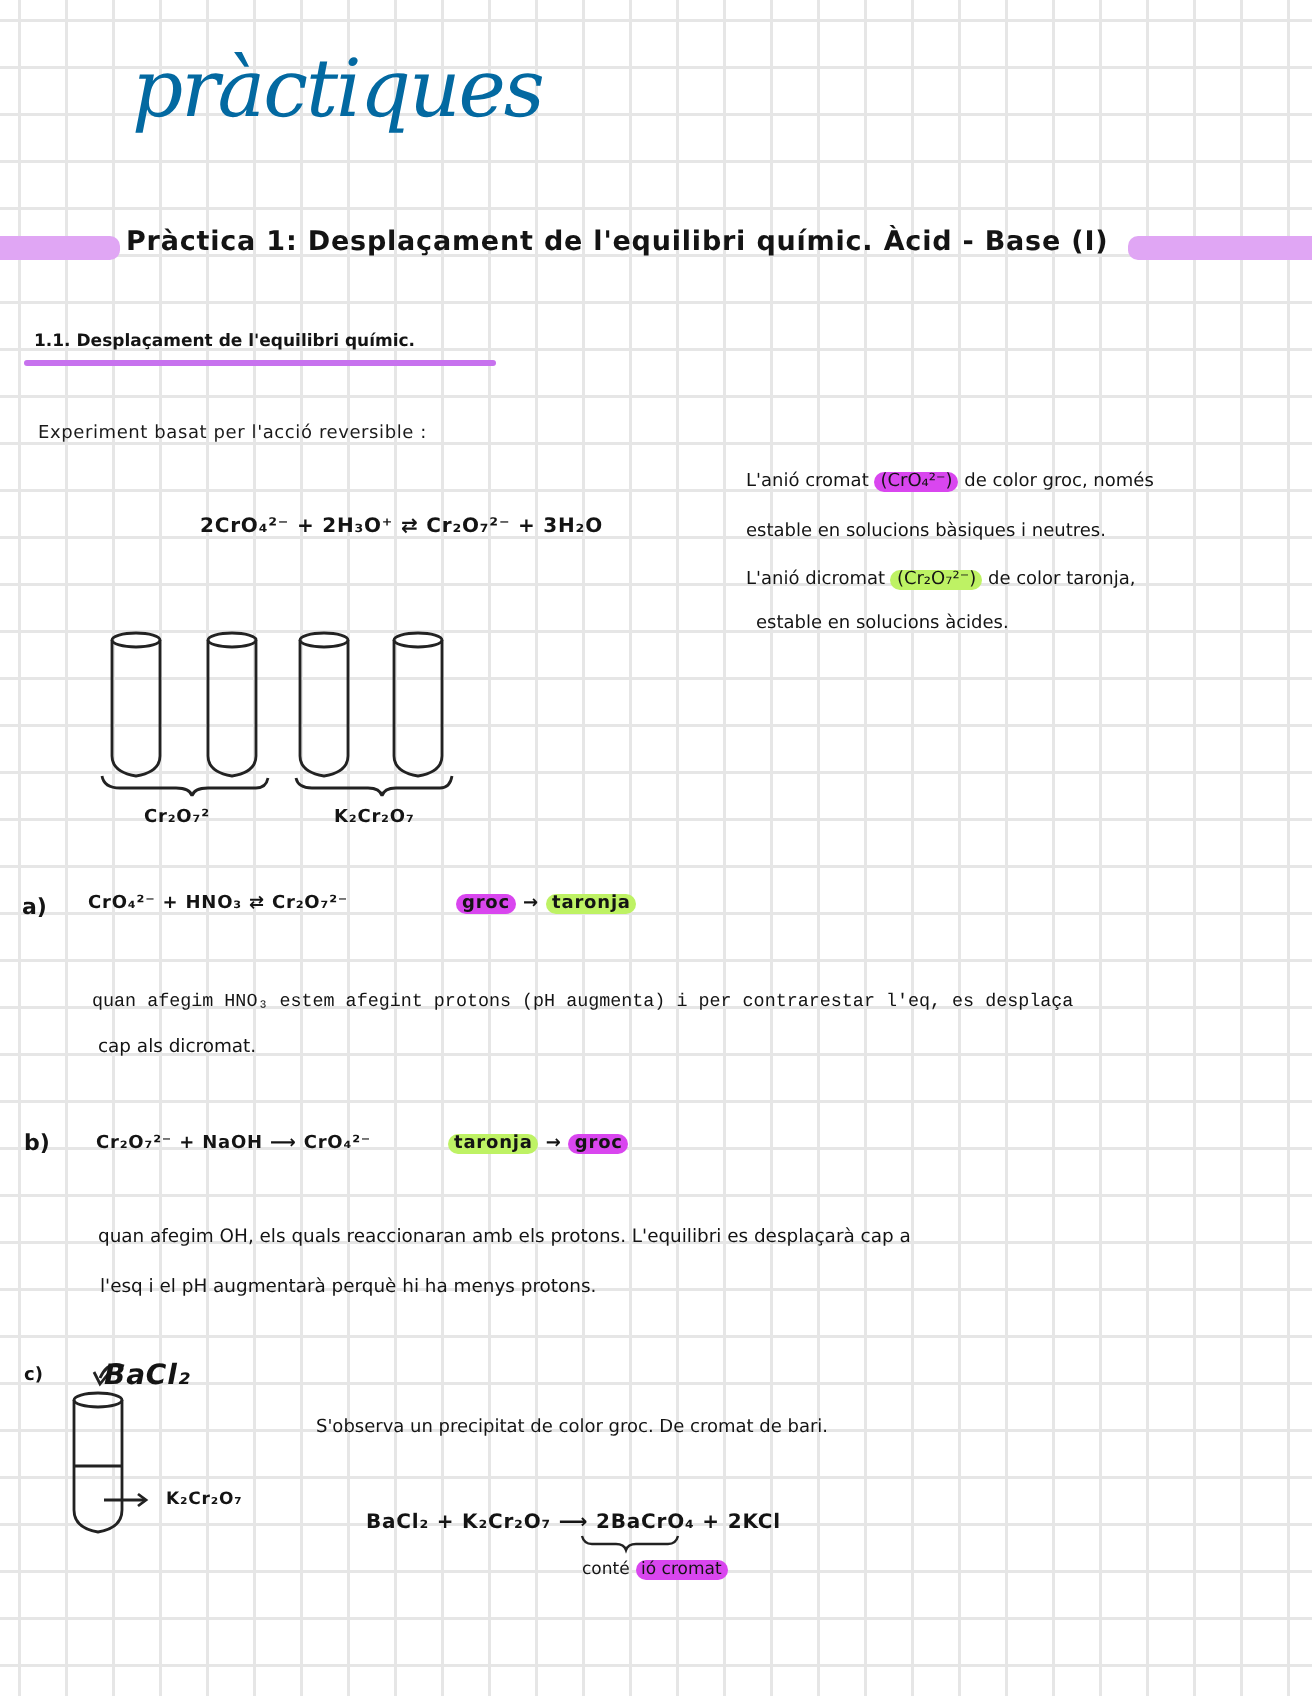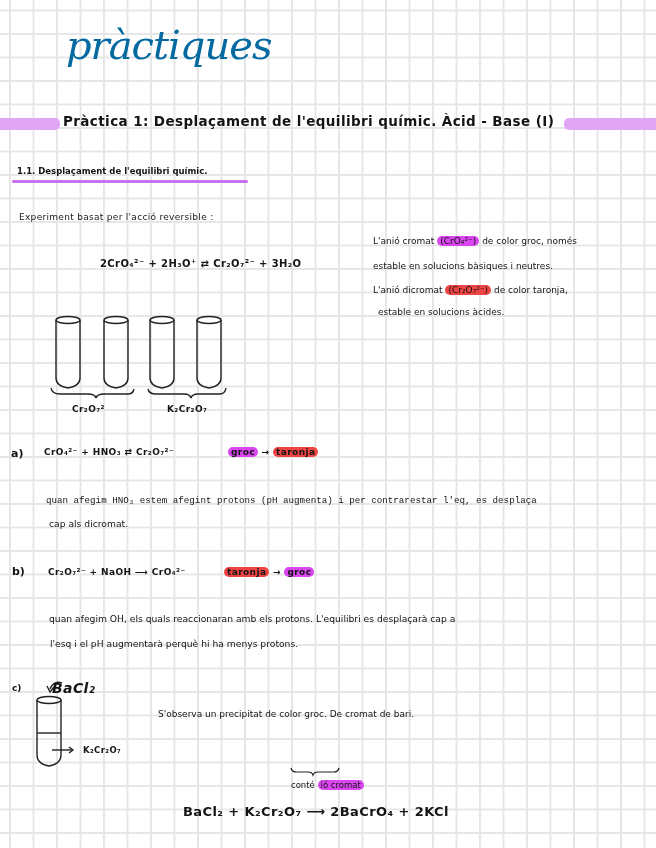--- a/index.html
+++ b/index.html
@@ -22,21 +22,21 @@
   }
   .band { height: 12px; background: #e0a6f4; border-radius: 4px; top: 118px; }
   .band-left { left: 0; width: 60px; border-radius: 0 5px 5px 0; }
   .band-right { left: 564px; width: 92px; border-radius: 5px 0 0 5px; }
   .heading { left: 63px; top: 113px; font-size: 13.5px; font-weight: bold; letter-spacing: 0.4px; }
   .sub { left: 17px; top: 166px; font-size: 8.5px; font-weight: bold; }
   .sub-line { left: 12px; top: 180px; width: 236px; height: 3px; background: #c772ee; border-radius: 2px; }
   .eq { font-size: 9px; font-weight: bold; letter-spacing: 0.4px; }
   .note { font-size: 9px; }
   .hl-yellow { background: #d946ef; border-radius: 5px; padding: 0 3px; }
-  .hl-orange { background: #ef4444; border-radius: 5px; padding: 0 3px; }
+  .hl-orange { background: #bef264; border-radius: 5px; padding: 0 3px; }
   .label-abc { font-size: 11px; font-weight: bold; }
   .para { font-size: 9.2px; line-height: 22px; }
   svg { position: absolute; overflow: visible; }
 </style>
 </head>
 <body>
 
 <div class="abs title">pràctiques</div>
 
 <div class="abs band band-left"></div>
@@ -112,20 +112,20 @@
     <ellipse cx="49" cy="700" rx="12" ry="3.5"></ellipse>
     <path d="M37 700 V755 Q37 764 49 766 Q61 764 61 755 V700"></path>
     <line x1="37" y1="733" x2="61" y2="733"></line>
     <line x1="52" y1="750" x2="72" y2="750"></line>
     <path d="M69 747 L73 750 L69 753"></path>
   </g>
 </svg>
 <div class="abs eq" style="left:52px; top:680px; font-size:14px;font-style:italic;">BaCl₂</div>
 <div class="abs eq" style="left:83px; top:745px; font-size:8.5px;">K₂Cr₂O₇</div>
 <div class="abs note" style="left:158px; top:709px;">S'observa un precipitat de color groc. De cromat de bari.</div>
-<div class="abs eq" style="left:183px; top:756px; font-size:13px;margin-top:48px;">BaCl₂ + K₂Cr₂O₇ ⟶ 2BaCrO₄ + 2KCl</div>
+<div class="abs eq" style="left:183px; top:756px; font-size:10px;">BaCl₂ + K₂Cr₂O₇ ⟶ 2BaCrO₄ + 2KCl</div>
 <svg style="left:0; top:0;" width="656" height="848">
   <path d="M291 768 Q292 772 296 772 L308 772 Q312 772 313 775 Q314 772 318 772 L334 772 Q338 772 339 768" fill="none" stroke="#222" stroke-width="1.2"></path>
 </svg>
 <div class="abs note" style="left:291px; top:780px; font-size:8.5px;">
   <span>conté</span>
   <span class="hl-yellow">ió cromat</span>
 </div>
 
 </body></html>

